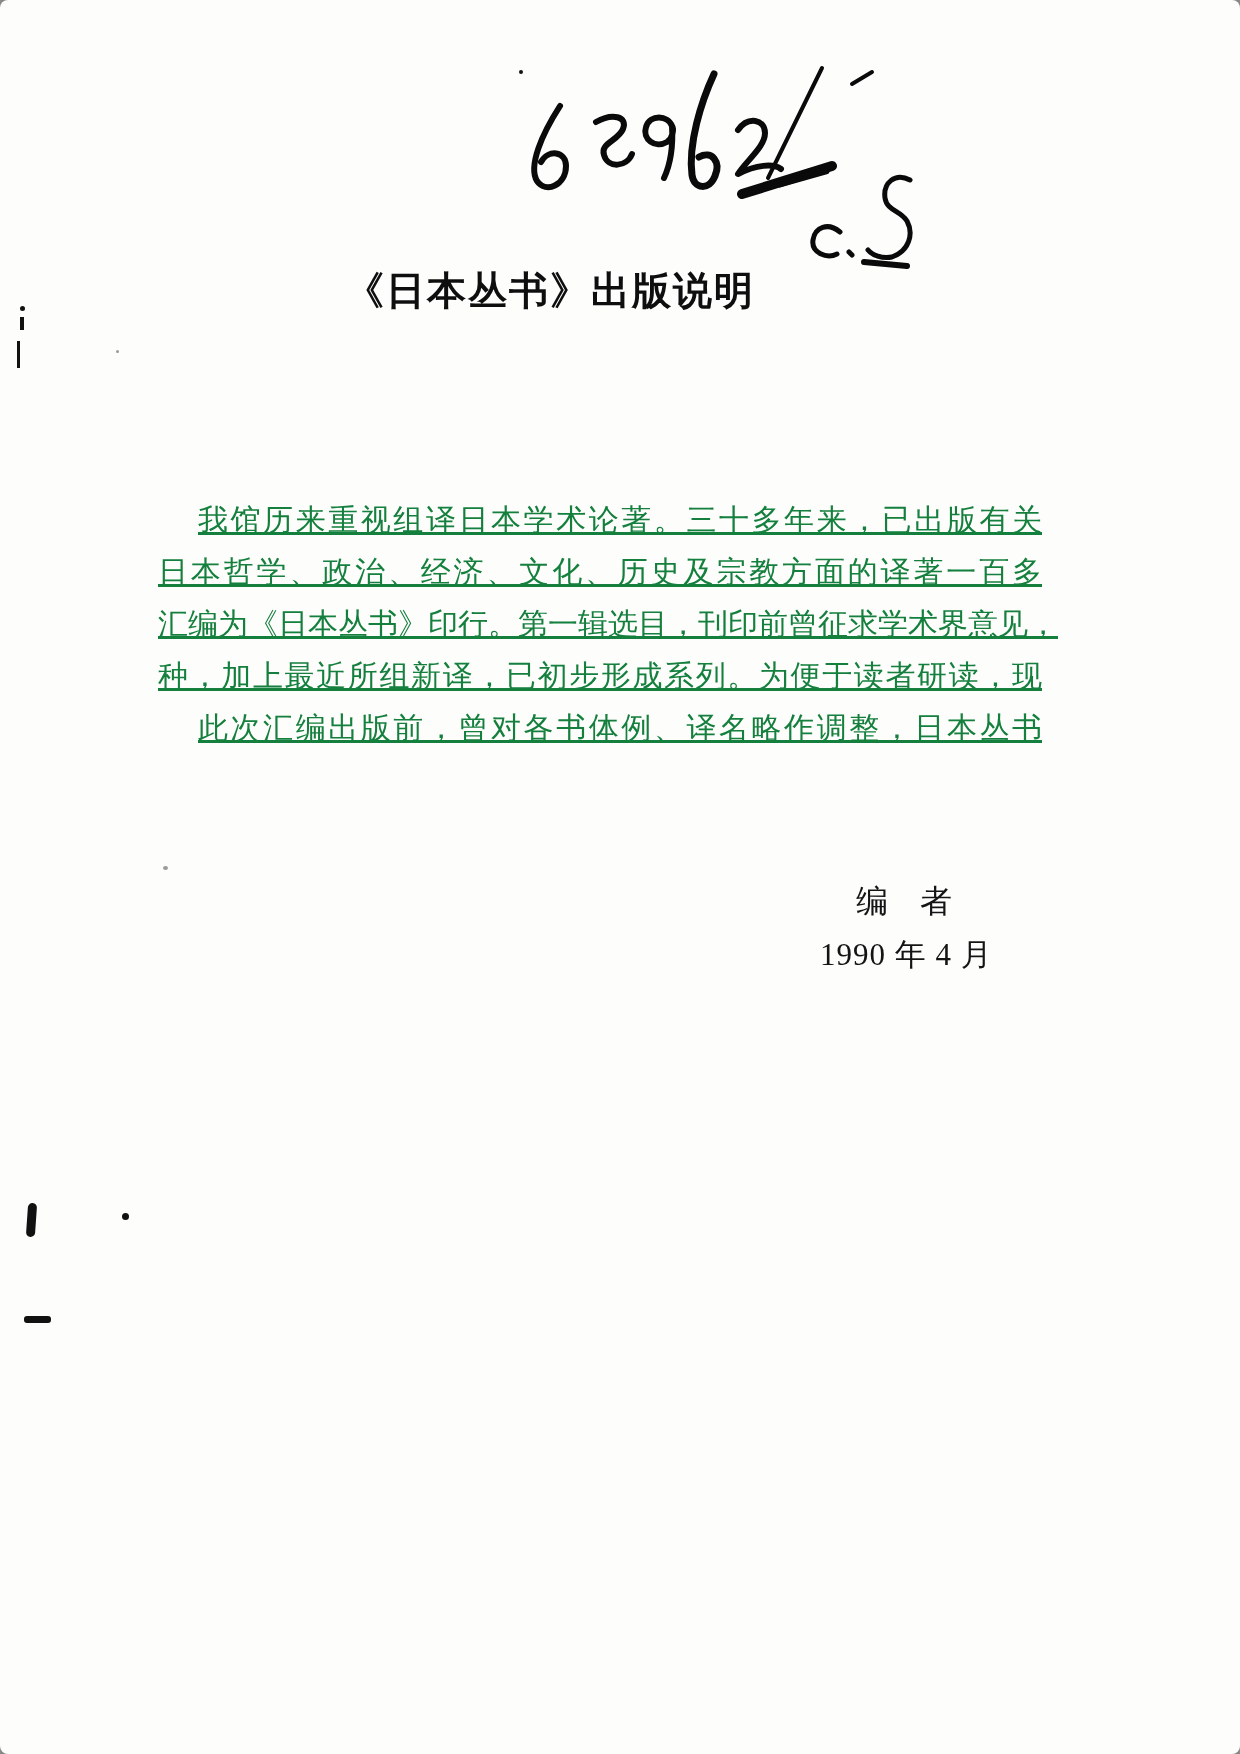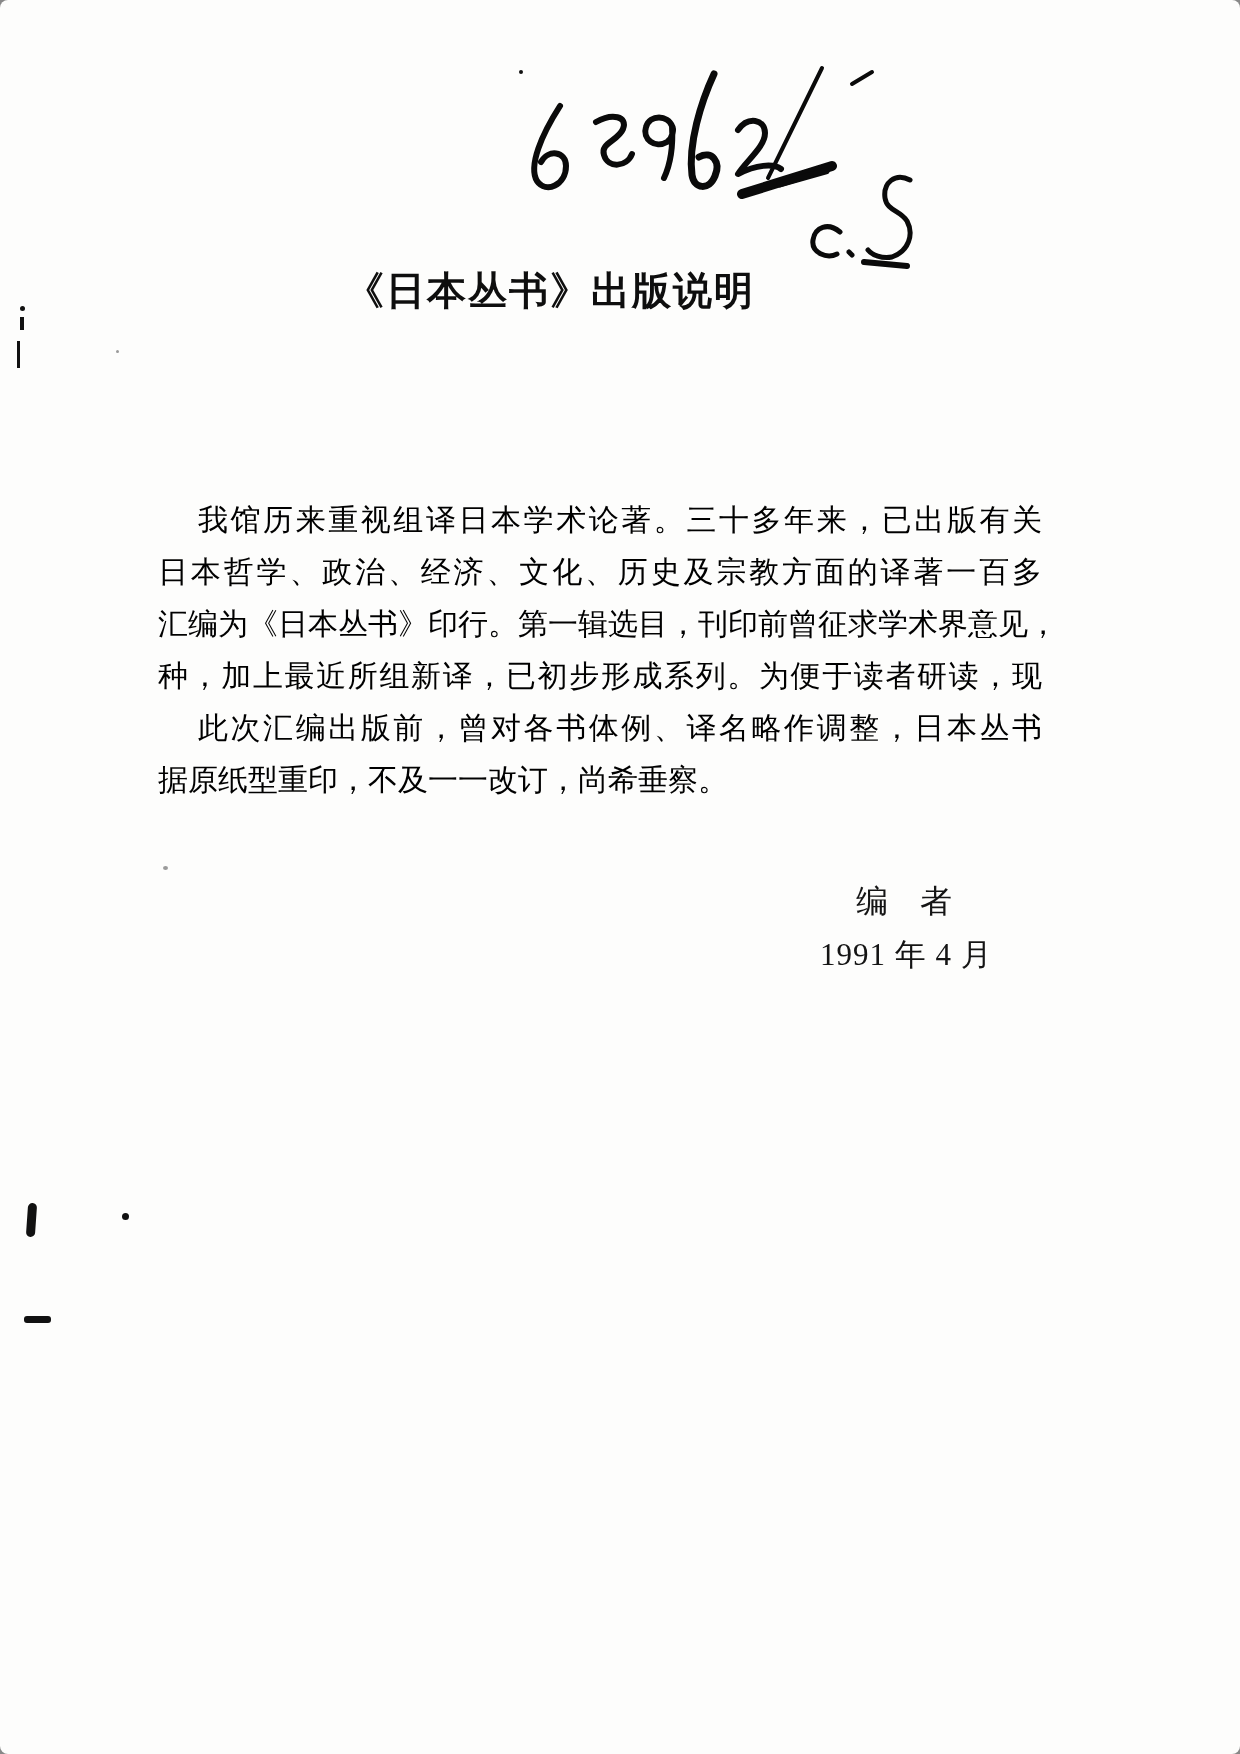--- a/index.html
+++ b/index.html
@@ -19,21 +19,22 @@
     text-align:center;
     font-size:39px;font-weight:700;
     letter-spacing:2px;
     color:#0e0e0e;
     white-space:nowrap;
   }
   
   .body-block{
     position:absolute;left:158px;top:494px;width:884px;
     font-size:30px;line-height:52px;
-    color:#000000;
+    color:#15803d;
+    text-decoration:underline;
   }
   .body-block .line{
     text-align:justify;
     text-align-last:justify;
     text-justify:inter-character;
     white-space:nowrap;
   }
   .body-block .line.last{
     text-align-last:auto;
     white-space:normal;
@@ -88,25 +89,24 @@
   </svg>
 
   <div class="title">《日本丛书》出版说明</div>
 
   <div class="body-block">
     <div class="line indent">我馆历来重视组译日本学术论著。三十多年来，已出版有关</div>
     <div class="line">日本哲学、政治、经济、文化、历史及宗教方面的译著一百多</div>
     <div class="line">汇编为《日本丛书》印行。第一辑选目，刊印前曾征求学术界意见，</div>
     <div class="line">种，加上最近所组新译，已初步形成系列。为便于读者研读，现</div>
     <div class="line indent">此次汇编出版前，曾对各书体例、译名略作调整，日本丛书</div>
-    <div class="line last">据原纸型重印，不及一一改订，尚希垂察。</div>
   </div>
 
   <div class="signature">编　者</div>
-  <div class="pubdate">1991 年 4 月</div>
+  <div class="pubdate">1990 年 4 月</div>
 
   <div class="artifact round" style="left:20px;top:306px;width:5px;height:5px;"></div>
   <div class="artifact" style="left:20px;top:317px;width:4px;height:13px;"></div>
   <div class="artifact" style="left:17px;top:341px;width:3px;height:27px;"></div>
   <div class="artifact" style="left:27px;top:1203px;width:9px;height:34px;border-radius:5px;transform:rotate(4deg);"></div>
   <div class="artifact round" style="left:122px;top:1213px;width:7px;height:7px;"></div>
   <div class="artifact" style="left:24px;top:1316px;width:27px;height:7px;border-radius:3px;"></div>
   <div class="artifact round" style="left:519px;top:70px;width:4px;height:4px;"></div>
   <div class="artifact round faint" style="left:163px;top:866px;width:5px;height:4px;"></div>
   <div class="artifact round faint" style="left:116px;top:350px;width:3px;height:3px;"></div>

